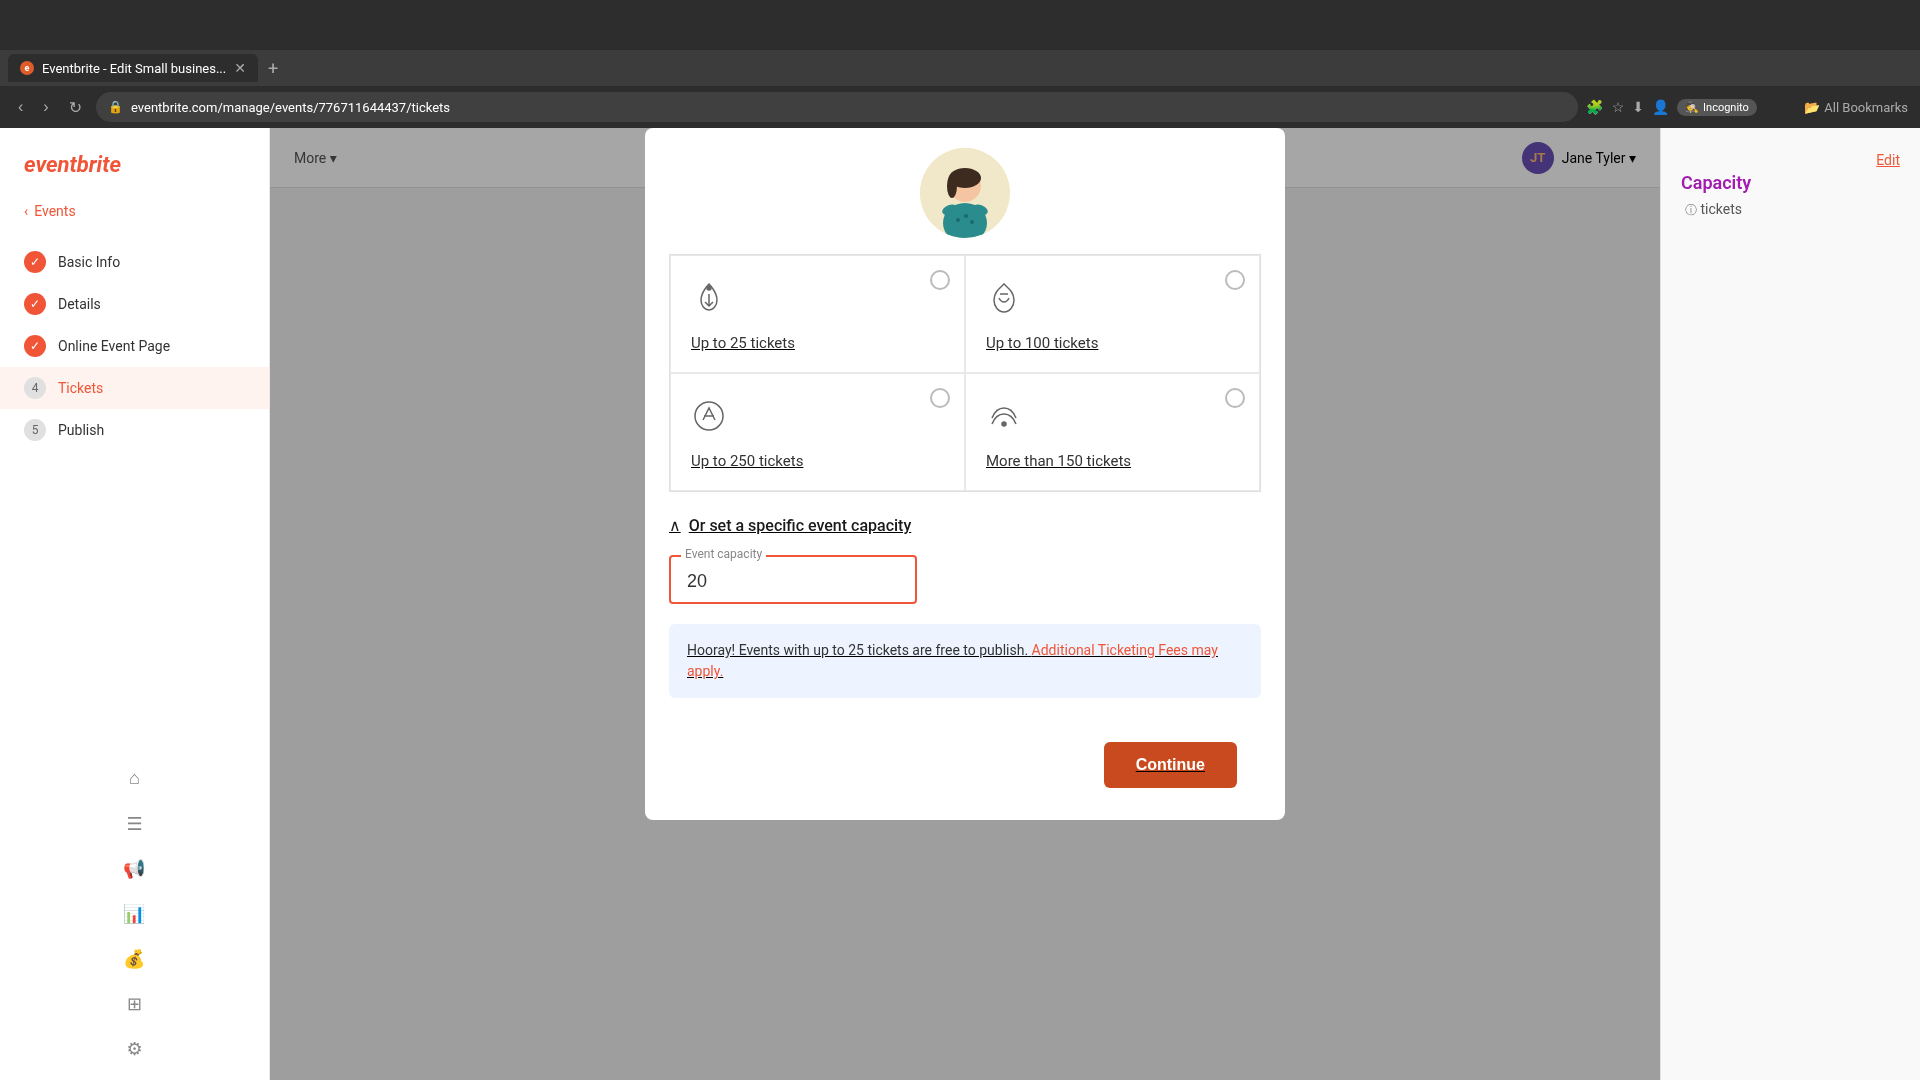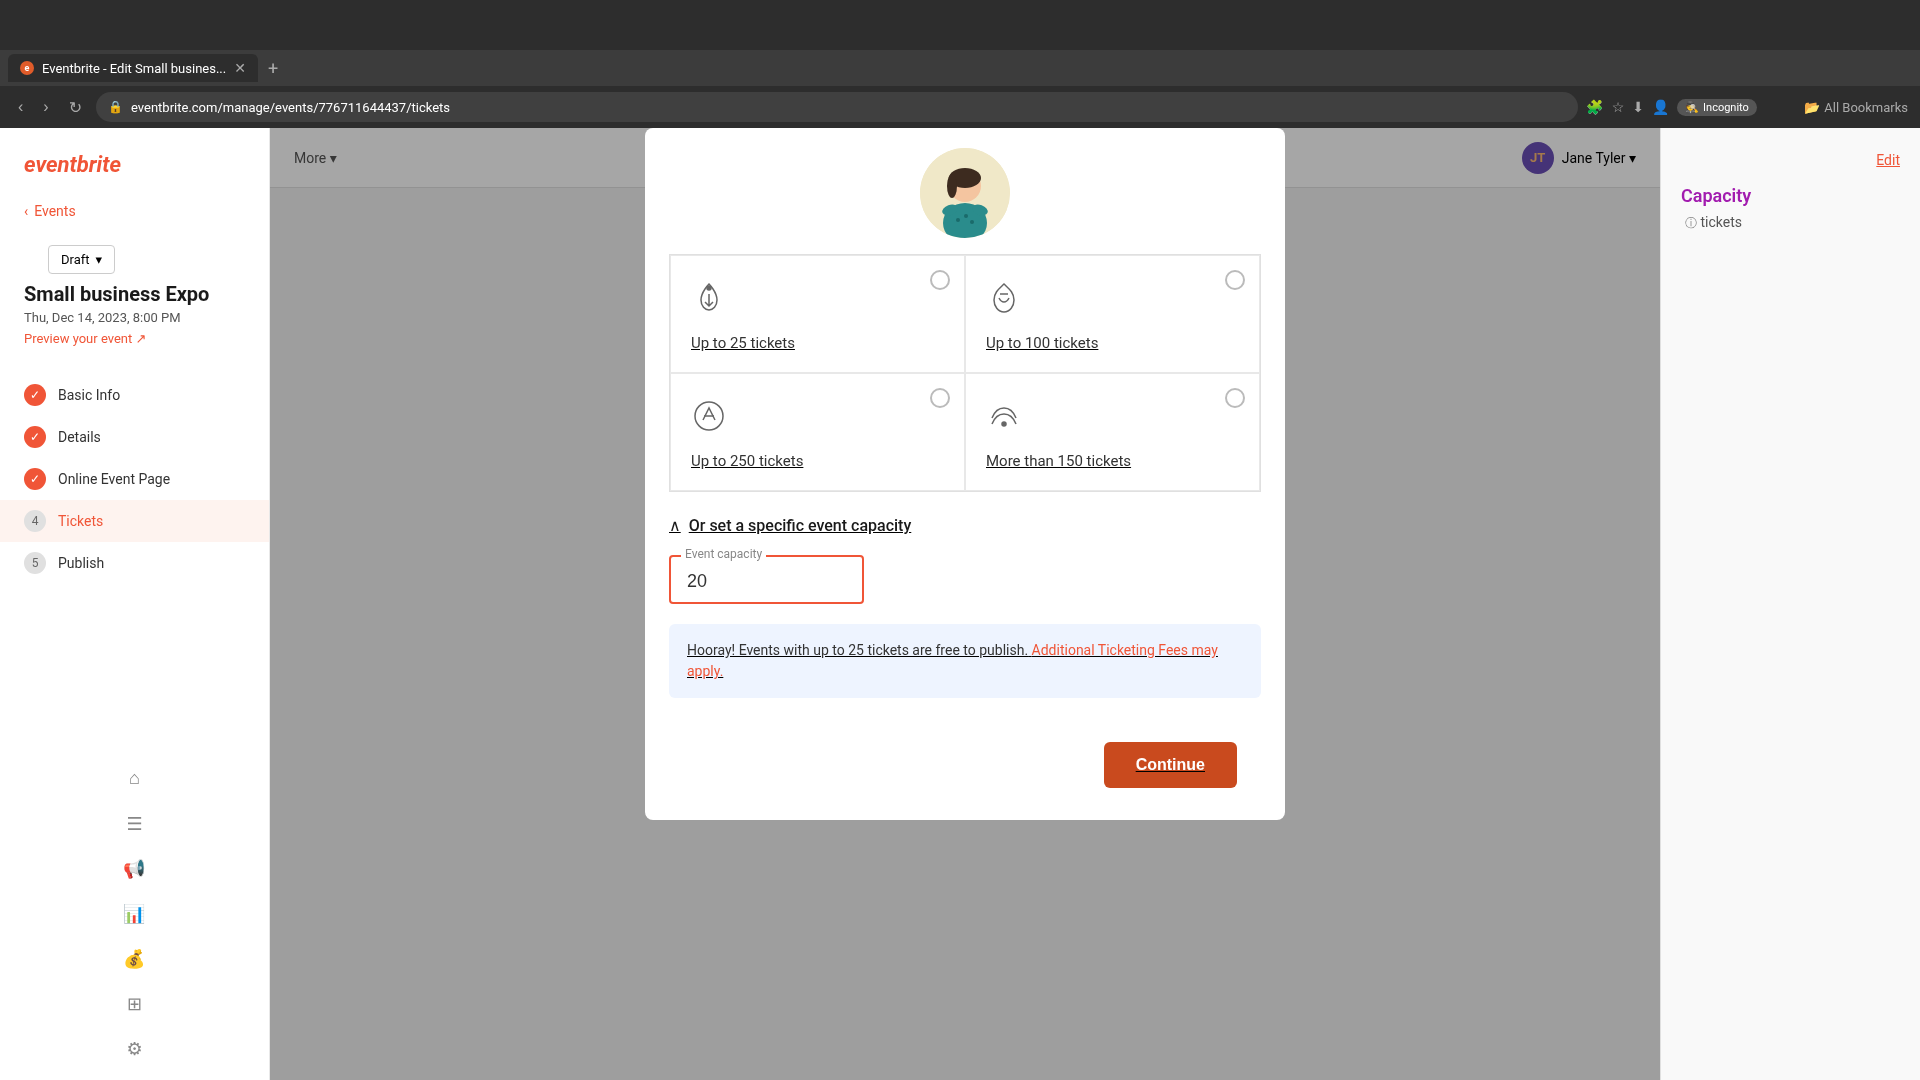--- a/index.html
+++ b/index.html
@@ -255,21 +255,21 @@
       background: #fff;
       padding: 0 4px;
       font-size: 12px;
       color: #888;
     }
     .event-capacity-input {
       border: 2px solid #f05537;
       border-radius: 4px;
       padding: 14px 16px 10px;
       font-size: 18px;
-      width: 195px;
+      width: 248px;
       color: #333;
       outline: none;
     }
 
     
     .info-box {
       margin: 20px 24px 0;
       background: #eef4ff;
       border-radius: 6px;
       padding: 16px 18px;
@@ -297,21 +297,21 @@
     .right-panel {
       width: 260px;
       background: #f9f9f9;
       border-left: 1px solid #e0e0e0;
       padding: 24px 20px;
       flex-shrink: 0;
     }
     .right-panel-edit {
       display: flex;
       justify-content: flex-end;
-      margin-bottom: 17px;
+      margin-bottom: 4px;
     }
     .edit-link { color: #f05537; font-size: 14px; cursor: pointer; }
     .right-panel-title { font-size: 18px; font-weight: 600; color: #a21caf; margin-bottom: 8px; }
     .right-panel-value { font-size: 14px; color: #555; }
 
     
     .modal-top {
       display: flex;
       justify-content: center;
       padding-top: 20px;
@@ -369,29 +369,20 @@
 <div class="main-layout">
 
   <div class="sidebar">
     <div class="eventbrite-logo">eventbrite</div>
 
     <div class="sidebar-back">
       <span>‹</span>
       <span>Events</span>
     </div>
 
-    <div class="sidebar-event-info">
-      <div class="draft-btn">
-        <span>Draft</span>
-        <span>▾</span>
-      </div>
-      <div class="event-title">Small business Expo</div>
-      <div class="event-date">Thu, Dec 14, 2023, 8:00 PM</div>
-      <div class="event-preview">Preview your event ↗</div>
-    </div>
 
     <nav class="sidebar-nav">
       <div class="sidebar-nav-item">
         <div class="nav-icon check">✓</div>
         <span>Basic Info</span>
       </div>
       <div class="sidebar-nav-item">
         <div class="nav-icon check">✓</div>
         <span>Details</span>
       </div>

